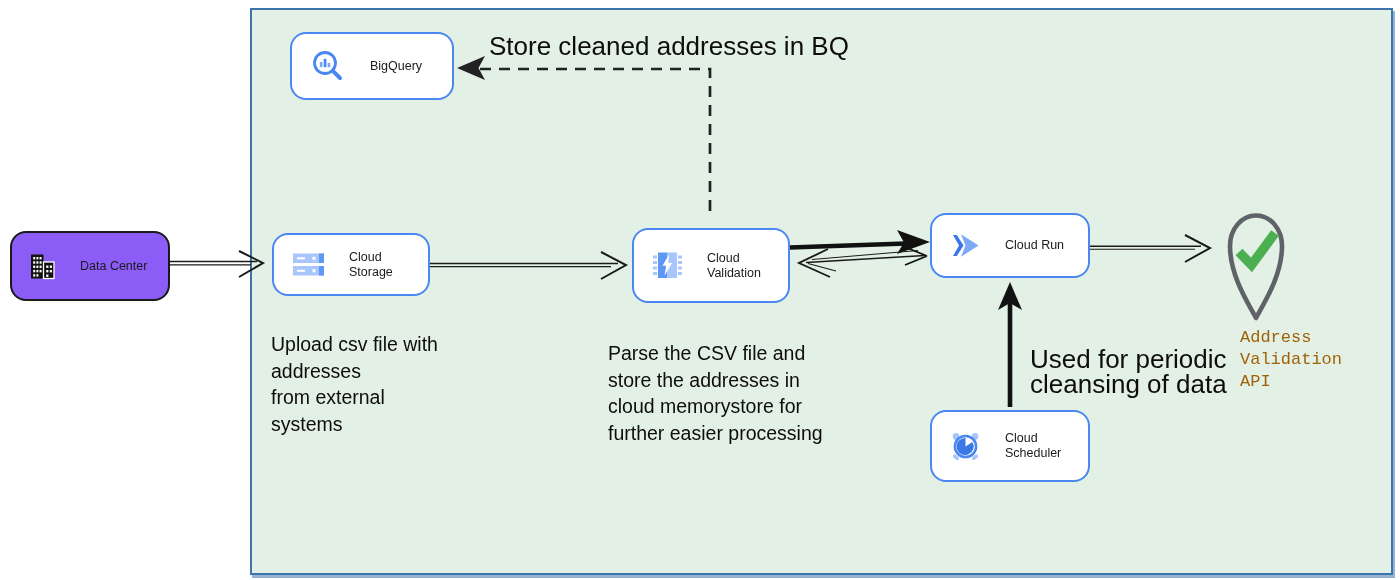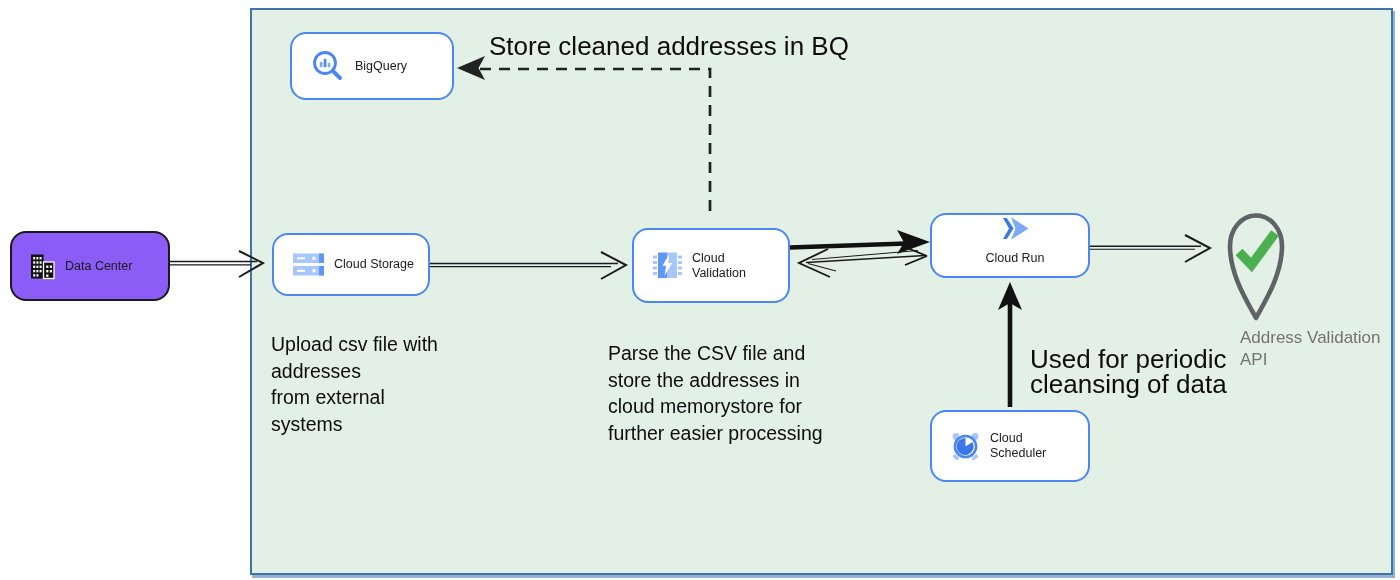--- a/index.html
+++ b/index.html
@@ -13,38 +13,38 @@
     background:#e2f0e6;border:2px solid #3e74ac;
     box-shadow:2px 3px 0 rgba(62,116,172,.55);
     z-index:0;
   }
   
   #arrows{position:absolute;left:0;top:0;z-index:1;pointer-events:none;}
   
   .node{
     position:absolute;z-index:2;display:flex;align-items:center;
     background:#ffffff;border:2.5px solid #4b87f0;border-radius:16px;
-    padding:0 8px 0 18px;box-sizing:border-box;gap:9px;
+    padding:0 8px 0 18px;box-sizing:border-box;gap:24px;
   }
   .node .lbl{font-size:12.5px;line-height:15px;color:#1a1a1a;white-space:pre-line;}
   .node .ic{flex:0 0 auto;display:flex;align-items:center;}
   .node-gray{background:#8b5cf6;border:2.5px solid #1a1a1a;}
   
   .note{
     position:absolute;z-index:2;font-size:19.5px;line-height:26.5px;
     color:#0d0d0d;white-space:pre-line;
   }
   .edge-label{
     position:absolute;z-index:2;font-size:26px;line-height:25px;
     color:#0d0d0d;white-space:pre-line;
   }
   .pin-wrap{position:absolute;z-index:2;}
   .pin-caption{
     position:absolute;z-index:2;font-size:17px;line-height:22px;
-    color:#737373;white-space:pre-line;
+    color:#a16207;white-space:pre-line;font-family:Liberation Mono, monospace;
   }
 </style>
 </head>
 <body>
 
 <div id="canvas">
 
   <div class="boundary"></div>
 
   <svg id="arrows" width="1400" height="580" viewBox="0 0 1400 580">
@@ -167,21 +167,21 @@
             <rect x="26" y="22" width="4" height="3"></rect>
         </g>
         <rect x="6" y="2.5" width="9.5" height="25.5" fill="#5e97f6"></rect>
         <rect x="15.5" y="2.5" width="9.5" height="25.5" fill="#a9c6fb"></rect>
         <polygon points="17,4.5 10.5,15.8 14.2,15.8 12.5,25.5 20.2,13 16.3,13" fill="#fff"></polygon>
       </svg>
     </span>
     <span class="lbl" style="width:78px">Cloud Validation</span>
   </div>
 
-  <div class="node" style="left:930px;top:213px;width:160px;height:65px;flex-direction:column;">
+  <div class="node" style="left:930px;top:213px;width:160px;height:65px;">
     <span class="ic">
       <svg width="31" height="27" viewBox="0 0 31 27">
         <path d="M3,3 L9,13.5 L3,24 L6.8,24 L13.5,13.5 L6.8,3 Z" fill="#3b78e7"></path>
         <path d="M11,2.2 L28.5,13.5 L11,24.8 L15.5,13.5 Z" fill="#7baaf7"></path>
       </svg>
     </span>
     <span class="lbl">Cloud Run</span>
   </div>
 
   <div class="node" style="left:930px;top:410px;width:160px;height:72px;">

